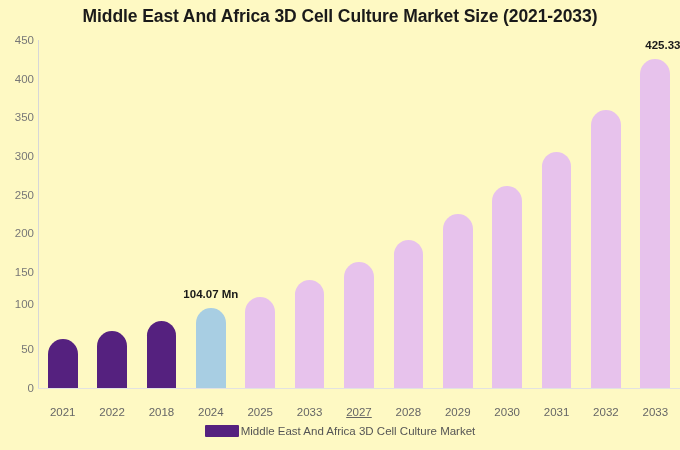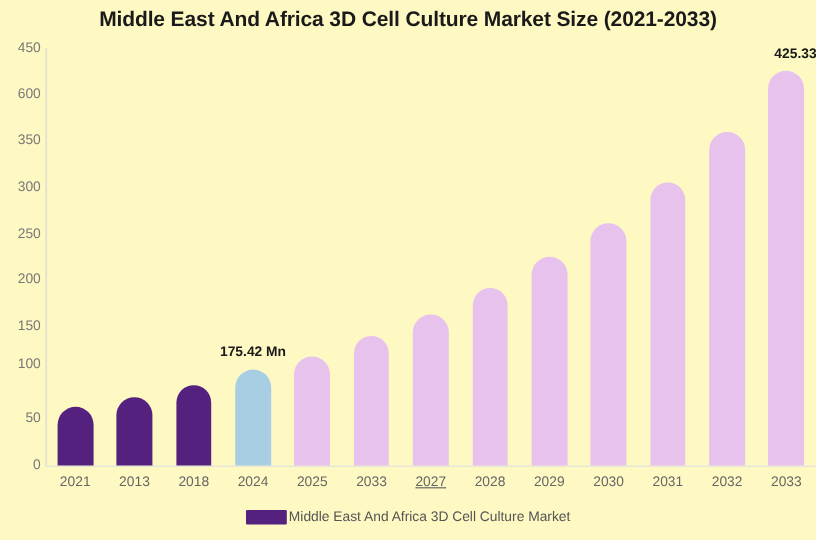--- a/index.html
+++ b/index.html
@@ -100,21 +100,21 @@
     position: absolute;
     font-size: 11.5px;
     font-weight: bold;
     color: #1a1a1a;
     white-space: nowrap;
   }
 
   #x-axis-labels {
     position: absolute;
     left: 38px;
-    top: 396px;
+    top: 406px;
     width: 642px;
     height: 20px;
   }
   .x-tick-label {
     position: absolute;
     top: 0;
     text-align: center;
     font-size: 11.5px;
     color: #666666;
     white-space: nowrap;
@@ -151,40 +151,40 @@
 
   <div id="y-axis-labels">
       <div class="y-tick-label" style="top: 388px;">0</div>
       <div class="y-tick-label" style="top: 349.333px;">50</div>
       <div class="y-tick-label" style="top: 294px; margin-top: 10px;">100</div>
       <div class="y-tick-label" style="top: 272px;">150</div>
       <div class="y-tick-label" style="top: 233.333px;">200</div>
       <div class="y-tick-label" style="top: 194.667px;">250</div>
       <div class="y-tick-label" style="top: 156px;">300</div>
       <div class="y-tick-label" style="top: 117.333px;">350</div>
-      <div class="y-tick-label" style="top: 78.6667px;">600</div>
+      <div class="y-tick-label" style="top: 78.6667px;">400</div>
       <div class="y-tick-label" style="top: 40px;">450</div>
     </div>
   <div id="y-axis-line"></div>
   <div id="x-axis-line"></div>
 
   <div id="bars-layer">
       <div class="bar-group" style="left: 9.87692px; width: 29.6308px;">
         <div class="bar" style="height: 48.72px; background: rgb(85, 33, 127);"></div>
       </div>
       <div class="bar-group" style="left: 59.2615px; width: 29.6308px;">
         <div class="bar" style="height: 57.2267px; background: rgb(85, 33, 127);"></div>
       </div>
       <div class="bar-group" style="left: 108.646px; width: 29.6308px;">
         <div class="bar" style="height: 67.28px; background: rgb(85, 33, 127);"></div>
       </div>
       <div class="bar-group" style="left: 158.031px; width: 29.6308px;">
         <div class="bar" style="height: 80.4808px; background: rgb(168, 206, 227);"></div>
       </div>
-      <div class="bar-value-label" style="top: 247.519px; left: 172.846px; transform: translateX(-50%);">175.42 Mn</div>
+      <div class="bar-value-label" style="top: 247.519px; left: 172.846px; transform: translateX(-50%);">104.07 Mn</div>
       <div class="bar-group" style="left: 207.415px; width: 29.6308px;">
         <div class="bar" style="height: 91.2533px; background: rgb(231, 194, 236);"></div>
       </div>
       <div class="bar-group" style="left: 256.8px; width: 29.6308px;">
         <div class="bar" style="height: 108.267px; background: rgb(231, 194, 236);"></div>
       </div>
       <div class="bar-group" style="left: 306.185px; width: 29.6308px;">
         <div class="bar" style="height: 126.053px; background: rgb(231, 194, 236);"></div>
       </div>
       <div class="bar-group" style="left: 355.569px; width: 29.6308px;">
@@ -203,21 +203,21 @@
         <div class="bar" style="height: 278.4px; background: rgb(231, 194, 236);"></div>
       </div>
       <div class="bar-group" style="left: 602.492px; width: 29.6308px;">
         <div class="bar" style="height: 328.922px; background: rgb(231, 194, 236);"></div>
       </div>
       <div class="bar-value-label" style="top: -0.921867px; left: 607.308px;">425.33 Mn</div>
     </div>
 
   <div id="x-axis-labels">
       <div class="x-tick-label" style="left: 0px; width: 49.3846px;">2021</div>
-      <div class="x-tick-label" style="left: 49.3846px; width: 49.3846px;">2013</div>
+      <div class="x-tick-label" style="left: 49.3846px; width: 49.3846px;">2022</div>
       <div class="x-tick-label" style="left: 98.7692px; width: 49.3846px;">2018</div>
       <div class="x-tick-label" style="left: 148.154px; width: 49.3846px;">2024</div>
       <div class="x-tick-label" style="left: 197.538px; width: 49.3846px;">2025</div>
       <div class="x-tick-label" style="left: 246.923px; width: 49.3846px;">2033</div>
       <div class="x-tick-label" style="left: 296.308px; width: 49.3846px; text-decoration: underline;">2027</div>
       <div class="x-tick-label" style="left: 345.692px; width: 49.3846px;">2028</div>
       <div class="x-tick-label" style="left: 395.077px; width: 49.3846px;">2029</div>
       <div class="x-tick-label" style="left: 444.462px; width: 49.3846px;">2030</div>
       <div class="x-tick-label" style="left: 493.846px; width: 49.3846px;">2031</div>
       <div class="x-tick-label" style="left: 543.231px; width: 49.3846px;">2032</div>

